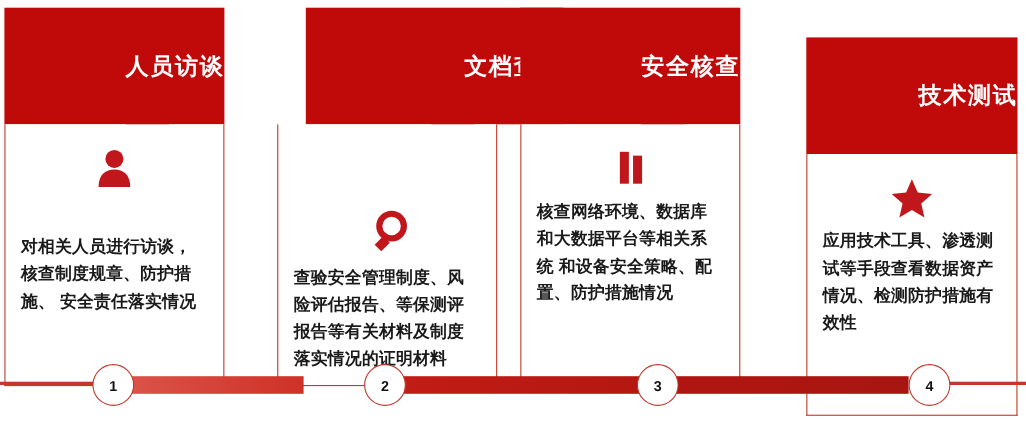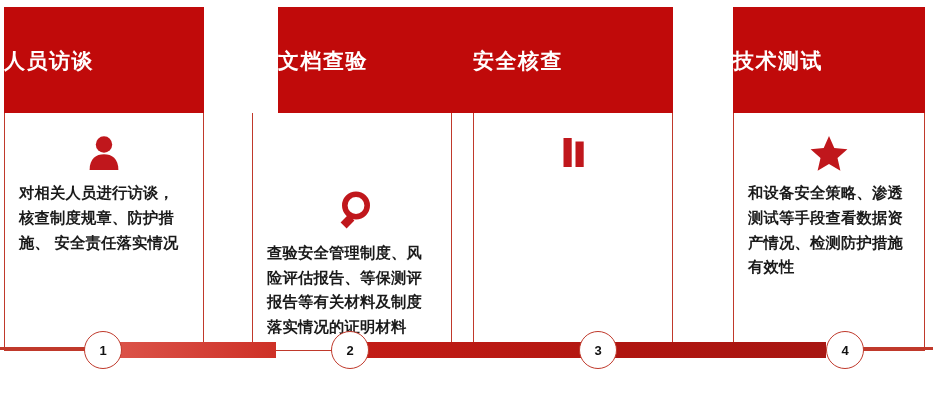--- a/index.html
+++ b/index.html
@@ -26,21 +26,21 @@
     position: absolute;
     top: 7px;
   }
 
   .card-header {
     position: relative;
     height: 106px;
     background: #C00A0A;
     display: flex;
     align-items: center;
-    justify-content: flex-start;
+    justify-content: flex-end;
     box-sizing: border-box;
   }
   .card-title {
     color: #ffffff;
     font-size: 21px;
     font-weight: bold;
     letter-spacing: 1.5px;
     line-height: 1;
     user-select: none;
     white-space: nowrap;
@@ -128,21 +128,21 @@
 </head>
 <body>
 
 <div class="stage">
 
   <div class="card" style="left:4px; width:200px;">
     <div class="card-header" style="width:200px;">
       <span class="card-title">人员访谈</span>
       <span class="notch" style="left:109px;"></span>
     </div>
-    <div class="card-body" style="width:200px; height:238px;">
+    <div class="card-body" style="width:200px; height:238px;gap:32px;">
       <div class="icon-wrap">
         <svg width="40" height="40" viewBox="0 0 40 40" aria-hidden="true">
           <circle cx="20" cy="12.5" r="8.2" fill="#C0171C"></circle>
           <path d="M5.6 38 C5.6 26.6 12.2 22.2 20 22.2 C27.8 22.2 34.4 26.6 34.4 38 Z" fill="#C0171C"></path>
         </svg>
       </div>
       <div class="card-text">对相关人员进行访谈，核查制度规章、防护措施、 安全责任落实情况</div>
     </div>
   </div>
 
@@ -167,35 +167,36 @@
       <span class="card-title">安全核查</span>
       <span class="notch" style="left:109px;"></span>
     </div>
     <div class="card-body" style="width:200px; height:238px;">
       <div class="icon-wrap">
         <svg width="40" height="40" viewBox="0 0 40 40" aria-hidden="true">
           <rect x="10.5" y="6" width="8.2" height="29" fill="#C0171C"></rect>
           <rect x="22.5" y="9.5" width="8.2" height="25.5" fill="#C0171C"></rect>
         </svg>
       </div>
-    </div>
-  </div>
-
-  <div class="card" style="left:733px; width:192px;">
+      <div class="card-text">核查网络环境、数据库和大数据平台等相关系统 和设备安全策略、配置、防护措施情况</div>
+    </div>
+  </div>
+
+  <div class="card" style="left:733px; width:192px;margin-top:27px;">
     <div class="card-header" style="width:192px;">
       <span class="card-title">技术测试</span>
       <span class="notch" style="left:110px;"></span>
     </div>
     <div class="card-body" style="width:192px; height:238px;">
       <div class="icon-wrap">
         <svg width="42" height="40" viewBox="0 0 42 40" aria-hidden="true">
           <path d="M21 4 L26.3 16.1 L39.4 17.3 L29.5 26 L32.4 38.8 L21 32 L9.6 38.8 L12.5 26 L2.6 17.3 L15.7 16.1 Z" fill="#C0171C"></path>
         </svg>
       </div>
-      <div class="card-text">和设备安全策略、渗透测试等手段查看数据资产情况、检测防护措施有效性</div>
+      <div class="card-text">应用技术工具、渗透测试等手段查看数据资产情况、检测防护措施有效性</div>
     </div>
   </div>
 
   <div class="rail">
     <div class="rail-stub" style="left:0px; width:86px;"></div>
     <div class="rail-seg" style="left:118px; width:158px; background:linear-gradient(90deg,#DB5349 0%,#CE3127 100%);"></div>
     <div class="rail-seg" style="left:366px; width:218px; background:linear-gradient(90deg,#C21C16 0%,#B41711 100%);"></div>
     <div class="rail-seg" style="left:614px; width:212px; background:linear-gradient(90deg,#B01510 0%,#A81612 100%);"></div>
     <div class="rail-stub" style="left:862px; width:71px;"></div>
 

